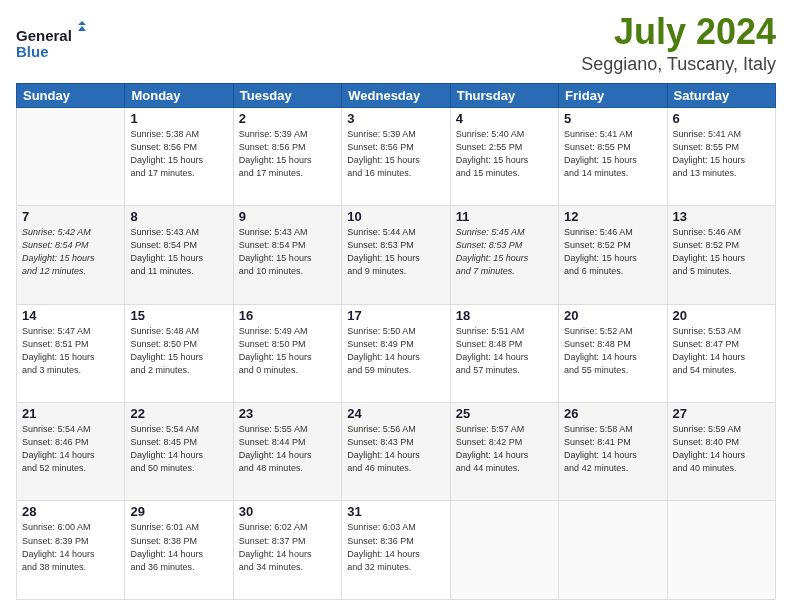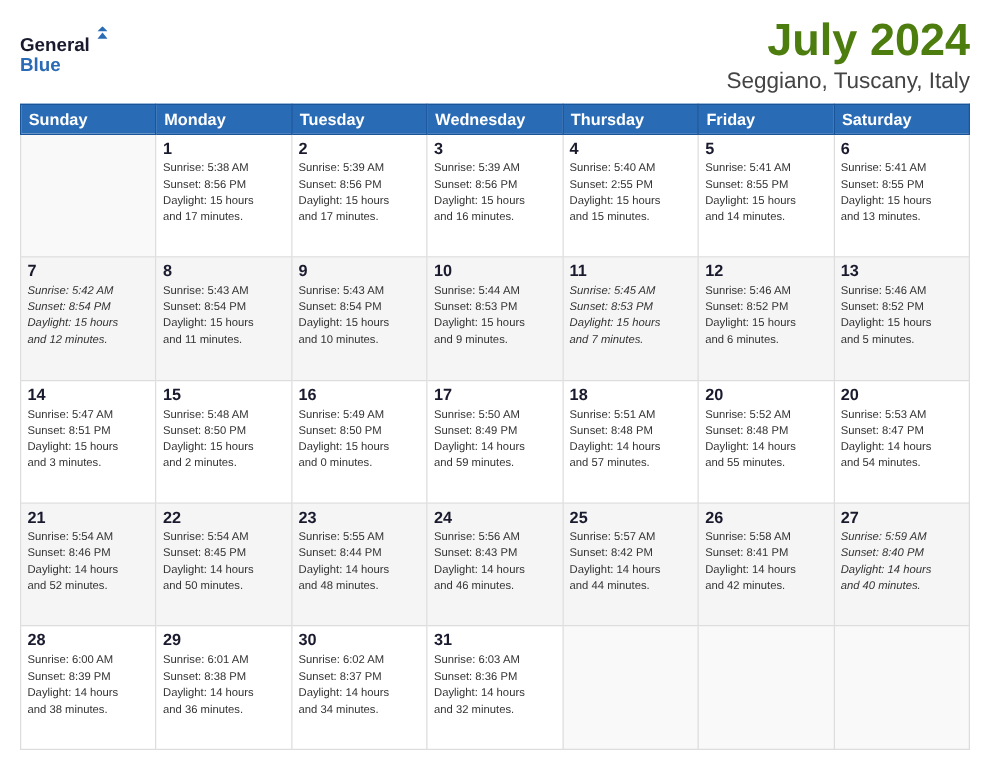--- a/index.html
+++ b/index.html
@@ -302,21 +302,21 @@
           </td>
           <td>
             <span class="day-num">26</span>
             <div class="day-info" style="white-space: pre-line;">Sunrise: 5:58 AM
 Sunset: 8:41 PM
 Daylight: 14 hours
 and 42 minutes.</div>
           </td>
           <td>
             <span class="day-num">27</span>
-            <div class="day-info" style="white-space: pre-line; font-style: italic;">Sunrise: 5:59 AM
+            <div class="day-info" style="white-space: pre-line;">Sunrise: 5:59 AM
 Sunset: 8:40 PM
 Daylight: 14 hours
 and 40 minutes.</div>
           </td>
         </tr>
         <tr>
           <td>
             <span class="day-num">28</span>
             <div class="day-info" style="white-space: pre-line;">Sunrise: 6:00 AM
 Sunset: 8:39 PM

